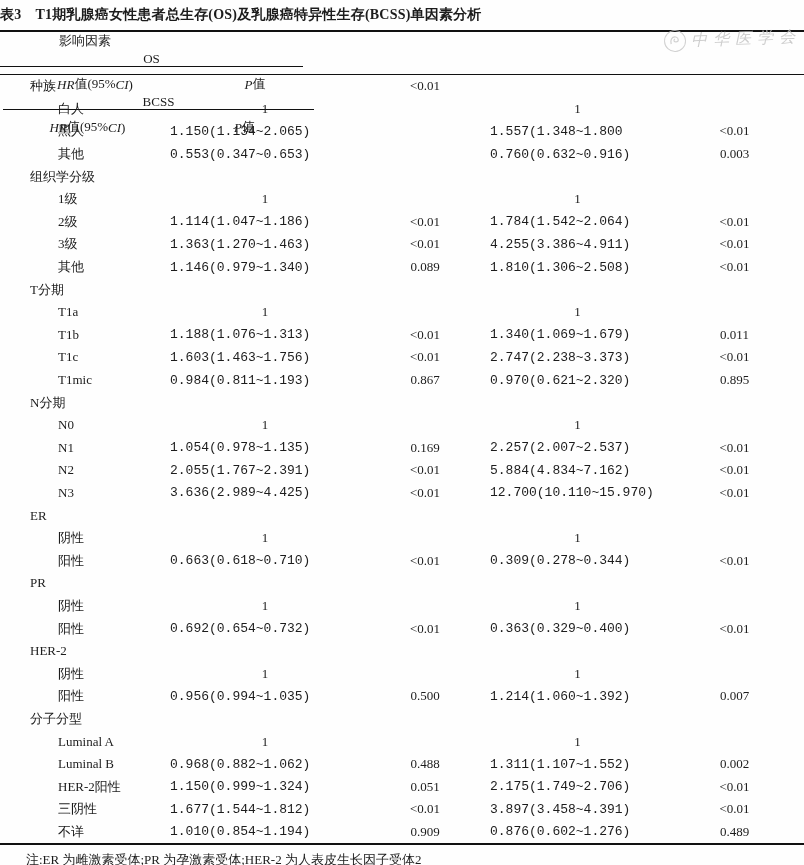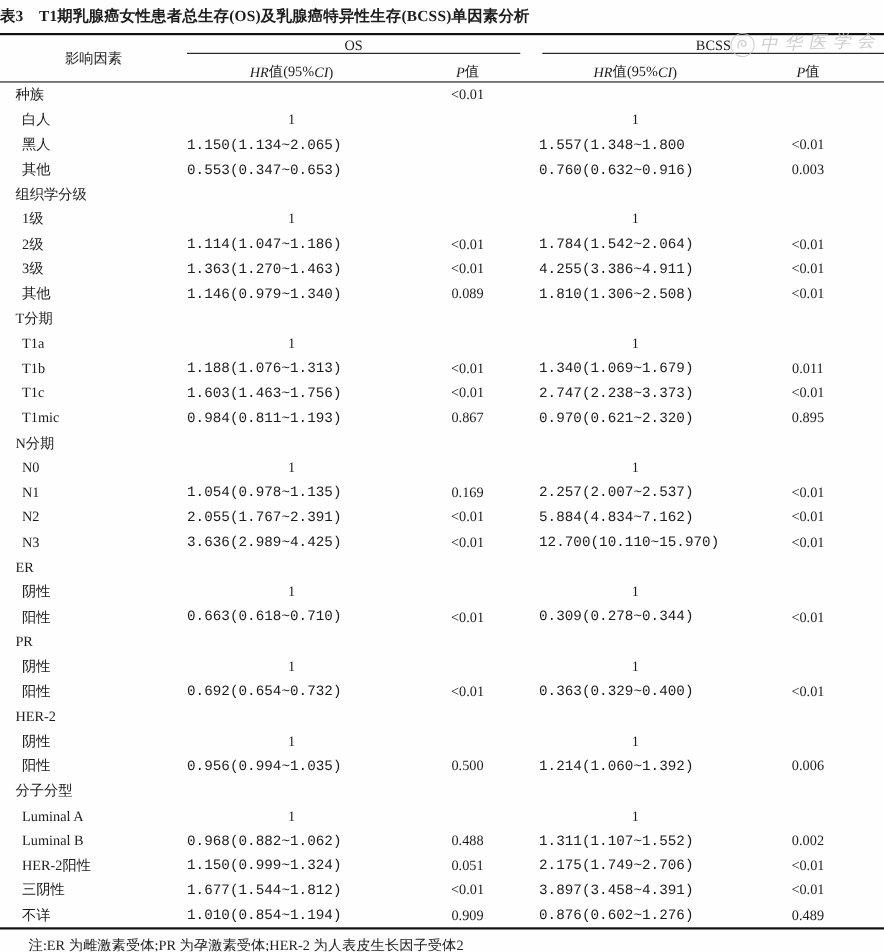--- a/index.html
+++ b/index.html
@@ -22,20 +22,21 @@
   .title .tag{margin-right:14px;}
   
   .tbl{
     border-top:2.5px solid #111;
     border-bottom:2px solid #111;
   }
   .thead{
     display:flex;
     border-bottom:1.5px solid #111;
     height:42px;
+    flex-direction:column;
   }
   .factor-head{
     width:170px;
     display:flex;align-items:center;justify-content:center;
   }
   .group{display:flex;flex-direction:column;}
   .group.os{width:320px;}
   .group.bcss{width:314px;}
   .group-label{
     height:16px;line-height:17px;
@@ -52,22 +53,22 @@
   .sub.p-bcss{width:139px;}
   .it{font-style:italic;}
   
   .tbody{height:768px;}
   .trow{
     display:flex;
     height:22.6px;
     align-items:center;
   }
   .cell{white-space:nowrap;overflow:visible;}
-  .c-factor{width:170px;padding-left:14px;box-sizing:border-box;}
-  .c-factor.indent{padding-left:20px;}
+  .c-factor{width:170px;padding-left:30px;box-sizing:border-box;}
+  .c-factor.indent{padding-left:58px;}
   .c-oshr{width:190px;}
   .c-osp{width:130px;text-align:center;}
   .c-bcsshr{width:175px;}
   .c-bcssp{width:139px;text-align:center;}
   .c-left{text-align:left;font-family:Liberation Mono, monospace;}
   .c-center{text-align:center;}
   
   .footnote{
     padding:6px 0 0 26px;
     font-size:13px;
@@ -339,21 +340,21 @@
     <div class="cell c-oshr c-center">1</div>
     <div class="cell c-osp"></div>
     <div class="cell c-bcsshr c-center">1</div>
     <div class="cell c-bcssp"></div>
   </div>
         <div class="trow">
     <div class="cell c-factor indent">阳性</div>
     <div class="cell c-oshr c-left">0.956(0.994~1.035)</div>
     <div class="cell c-osp">0.500</div>
     <div class="cell c-bcsshr c-left">1.214(1.060~1.392)</div>
-    <div class="cell c-bcssp">0.006</div>
+    <div class="cell c-bcssp">0.007</div>
   </div>
         <div class="trow">
     <div class="cell c-factor">分子分型</div>
     <div class="cell c-oshr c-left"></div>
     <div class="cell c-osp"></div>
     <div class="cell c-bcsshr c-left"></div>
     <div class="cell c-bcssp"></div>
   </div>
         <div class="trow">
     <div class="cell c-factor indent">Luminal A</div>

